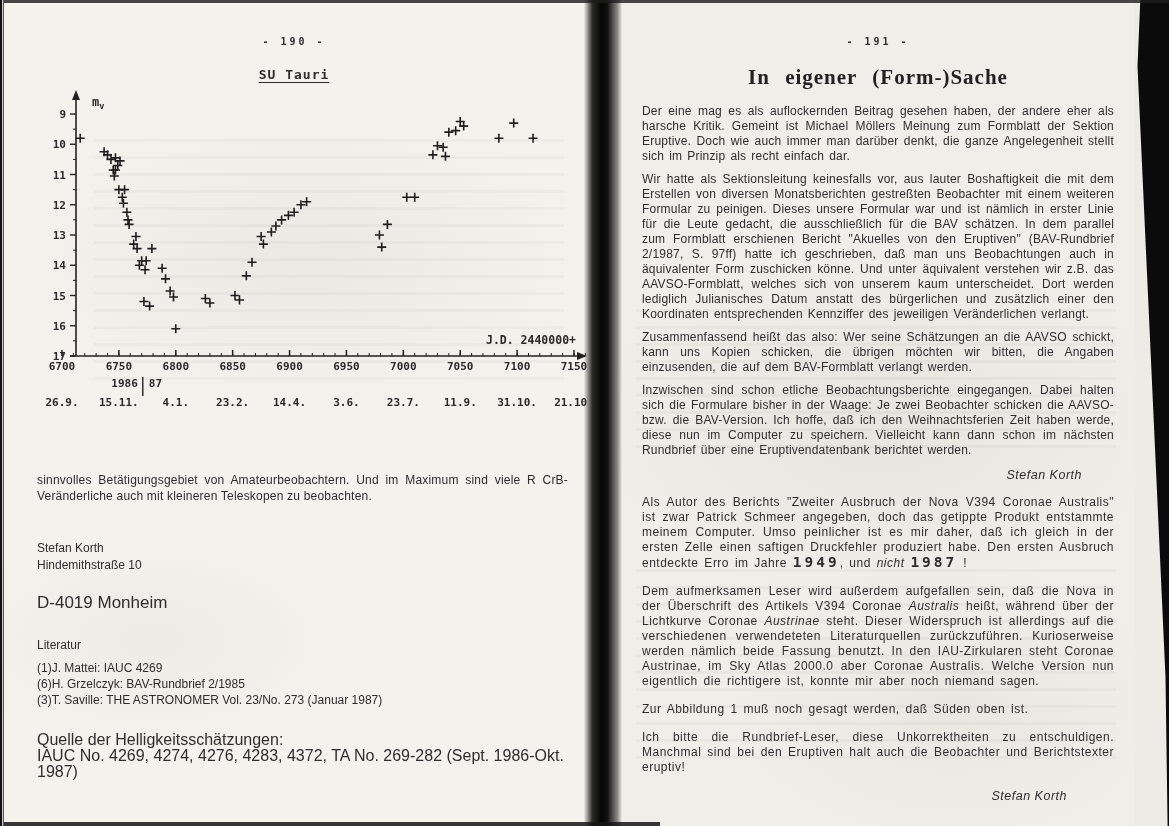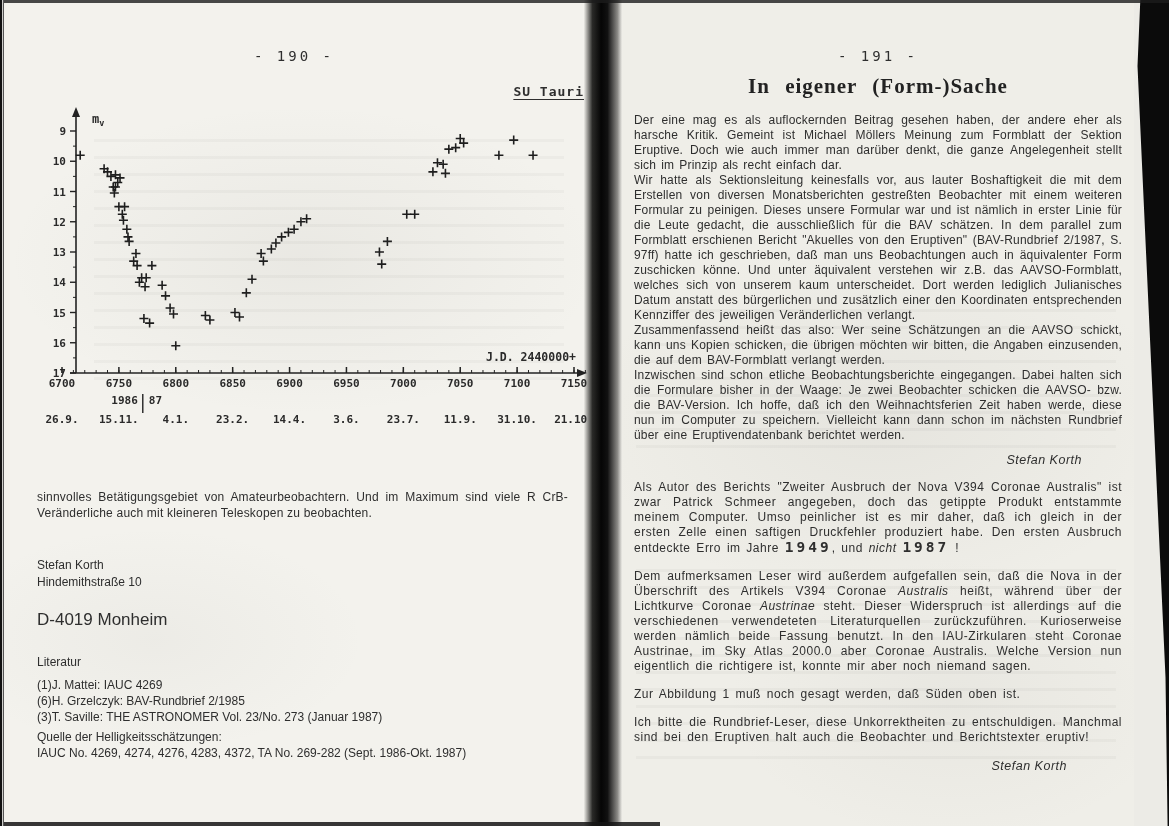--- a/index.html
+++ b/index.html
@@ -19,39 +19,39 @@
     background:#f3f2ed;
     background-image:radial-gradient(420px 220px at 300px 260px,rgba(150,148,140,.10),rgba(0,0,0,0) 70%),
                      radial-gradient(300px 160px at 150px 640px,rgba(150,148,140,.07),rgba(0,0,0,0) 70%);}
   .page-right{left:622px;width:512px;
     background:#efeee8;
     background-image:radial-gradient(420px 260px at 260px 420px,rgba(148,146,138,.10),rgba(0,0,0,0) 70%),
                      radial-gradient(320px 200px at 330px 700px,rgba(148,146,138,.08),rgba(0,0,0,0) 70%);}
   .ghost{position:absolute;pointer-events:none;filter:blur(.7px);opacity:.5;
          background:repeating-linear-gradient(180deg,rgba(110,110,105,0) 0 9px,rgba(110,110,105,.10) 9px 12px,rgba(110,110,105,0) 12px 17px);}
   
-  .pageno{ text-align:center;font-family:"DejaVu Sans Mono",monospace;font-weight:normal;
-           font-size:14px;letter-spacing:3px;padding-top:48px;}
-  .chart-title{ text-align:right;margin-top:20px;font-family:"DejaVu Sans Mono",monospace;
+  .pageno{ text-align:center;font-family:"DejaVu Sans Mono",monospace;font-weight:bold;
+           font-size:10px;letter-spacing:3px;padding-top:36px;}
+  .chart-title{ text-align:center;margin-top:20px;font-family:"DejaVu Sans Mono",monospace;
            font-weight:bold;font-size:13px;letter-spacing:1px;}
   .chart-title span{text-decoration:underline;text-underline-offset:3px;}
   svg.chart{display:block;margin-top:2px;}
   .left-body{margin:50px 16px 0 33px;font-size:12px;line-height:16px;text-align:justify;letter-spacing:.2px;}
   .addr{margin:36px 0 0 33px;font-size:12px;line-height:17px;}
   .addr2{margin:20px 0 0 33px;font-size:17px;line-height:17px;}
   .lit-head{margin:27px 0 8px 33px;font-size:12px;}
   .refs{margin:2px 0 0 33px;font-size:12px;line-height:16px;}
-  .quelle{margin:4px 0 0 33px;font-size:12px;line-height:16px;}
+  .quelle{margin:24px 0 0 33px;font-size:16px;line-height:16px;}
   
   .r-pad{padding:0 12px 0 12px;}
-  h1.art{ text-align:center;margin:10px 0 0 0;font-family:"Liberation Serif",serif;
+  h1.art{ text-align:center;margin:18px 0 0 0;font-family:"Liberation Serif",serif;
           font-weight:bold;font-size:21px;letter-spacing:1px;word-spacing:9px;color:#222;}
   h2.art{ text-align:center;margin:26px 0 0 0;font-family:"Liberation Serif",serif;
           font-weight:bold;font-size:19px;letter-spacing:1.5px;word-spacing:8px;color:#222;}
-  .para{font-size:12px;line-height:15px;text-align:justify;letter-spacing:.2px;word-spacing:1.5px;margin:0;}
+  .para{font-size:12px;line-height:15px;text-align:justify;letter-spacing:.2px;word-spacing:1.5px;margin:8px;}
   .para+.para{margin-top:0;}
   .a1-block{margin-top:14px;}
   .a2-block .para{letter-spacing:.5px;word-spacing:2px;margin-top:13px;}
   .sig{font-style:italic;text-align:right;font-size:12.5px;letter-spacing:.5px;}
   .sig-1{margin:10px 40px 0 0;}
   .sig-2{margin:14px 55px 0 0;}
   .it{font-style:italic;}
   .bignum{font-family:"DejaVu Sans Mono",monospace;font-weight:bold;font-size:14.5px;letter-spacing:3px;}
 </style>
 </head>

